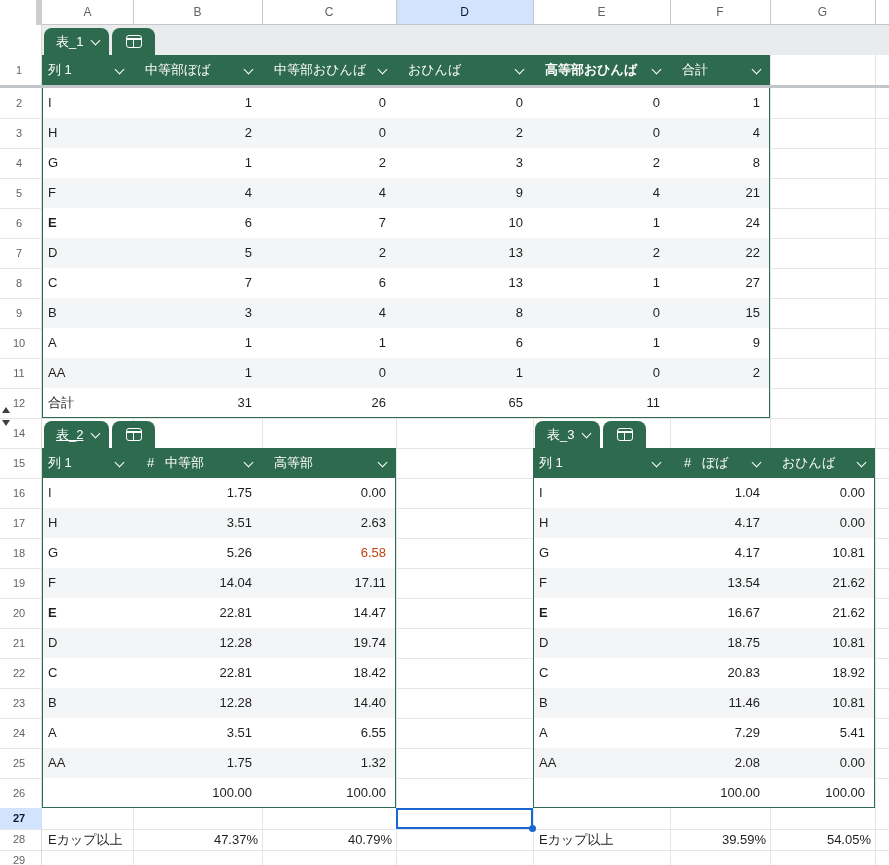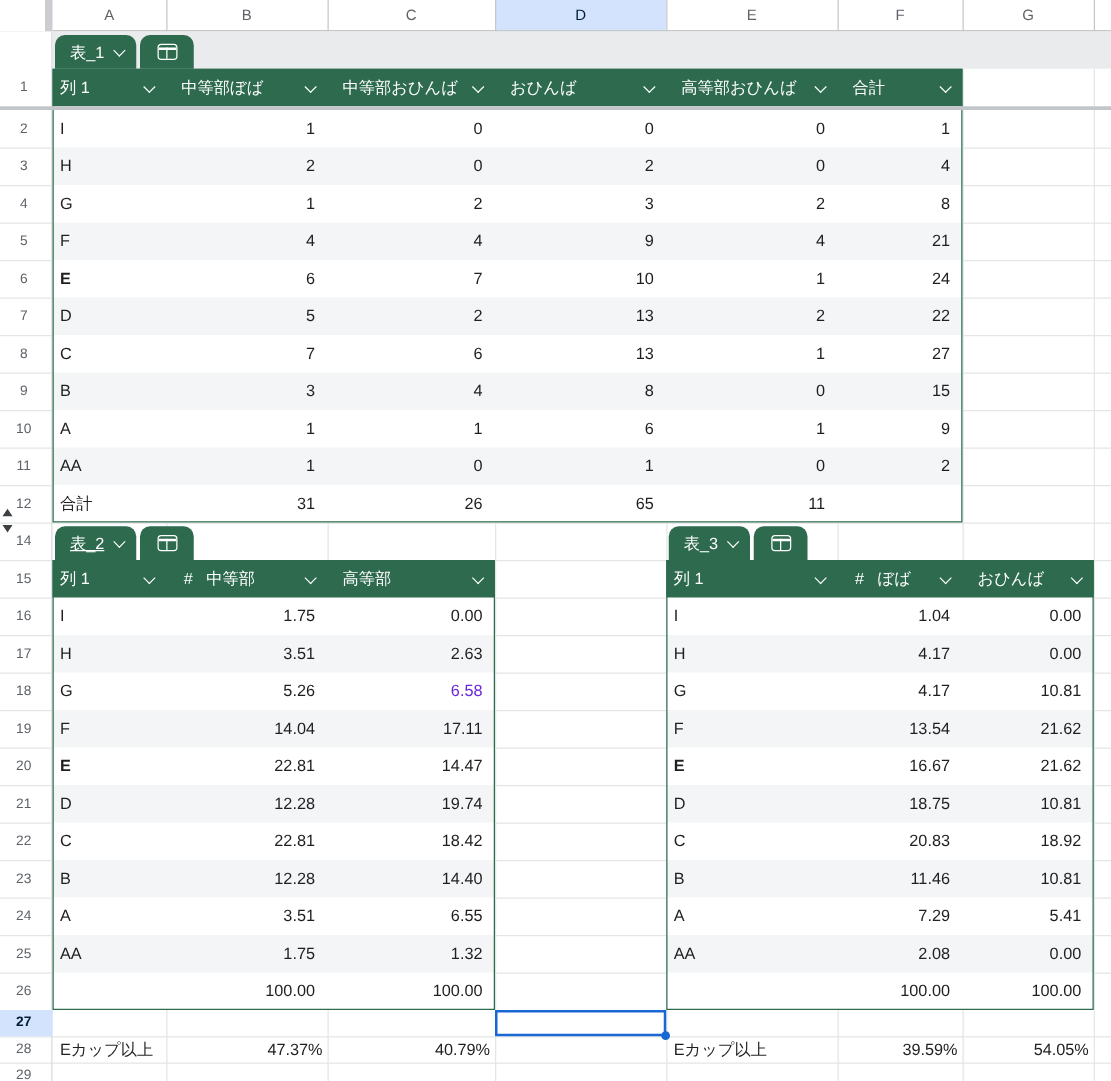--- a/index.html
+++ b/index.html
@@ -101,21 +101,21 @@
         </div>
         <div class="abs" style="left: 91px; top: 0px; width: 129px; height: 30px;">
           <div class="abs" style="left: 12px; top: 0px; height: 30px; line-height: 30px; color: rgb(255, 255, 255); font-size: 13px; font-weight: 500; white-space: nowrap;">中等部ぼば</div>
           <div class="abs chev" style="left: 112px; top: 11px;"></div>
         </div>
         <div class="abs" style="left: 354px; top: 0px; width: 137px; height: 30px;">
           <div class="abs" style="left: 12px; top: 0px; height: 30px; line-height: 30px; color: rgb(255, 255, 255); font-size: 13px; font-weight: 500; white-space: nowrap;">おひんば</div>
           <div class="abs chev" style="left: 120px; top: 11px;"></div>
         </div>
         <div class="abs" style="left: 491px; top: 0px; width: 137px; height: 30px;">
-          <div class="abs" style="left: 12px; top: 0px; height: 30px; line-height: 30px; color: rgb(255, 255, 255); font-size: 13px; font-weight: 400; white-space: nowrap;">高等部おひんば</div>
+          <div class="abs" style="left: 12px; top: 0px; height: 30px; line-height: 30px; color: rgb(255, 255, 255); font-size: 13px; font-weight: 700; white-space: nowrap;">高等部おひんば</div>
           <div class="abs chev" style="left: 120px; top: 11px;"></div>
         </div>
         <div class="abs" style="left: 628px; top: 0px; width: 100px; height: 30px;">
           <div class="abs" style="left: 12px; top: 0px; height: 30px; line-height: 30px; color: rgb(255, 255, 255); font-size: 13px; font-weight: 500; white-space: nowrap;">合計</div>
           <div class="abs chev" style="left: 83px; top: 11px;"></div>
         </div>
       </div>
       <div class="abs" style="left: 6px; top: 33px; width: 83px; height: 30px; line-height: 30px; font-size: 13px; color: rgb(31, 31, 31); white-space: nowrap; font-weight: 400;">I</div>
       <div class="abs" style="left: 91px; top: 33px; width: 119px; height: 30px; line-height: 30px; font-size: 13px; color: rgb(31, 31, 31); text-align: right;">1</div>
       <div class="abs" style="left: 220px; top: 33px; width: 124px; height: 30px; line-height: 30px; font-size: 13px; color: rgb(31, 31, 31); text-align: right;">0</div>
@@ -213,21 +213,21 @@
         </div>
       </div>
       <div class="abs" style="left: 6px; top: 30px; width: 83px; height: 30px; line-height: 30px; font-size: 13px; color: rgb(31, 31, 31); white-space: nowrap; font-weight: 400;">I</div>
       <div class="abs" style="left: 91px; top: 30px; width: 119px; height: 30px; line-height: 30px; font-size: 13px; color: rgb(31, 31, 31); text-align: right;">1.75</div>
       <div class="abs" style="left: 220px; top: 30px; width: 124px; height: 30px; line-height: 30px; font-size: 13px; color: rgb(31, 31, 31); text-align: right;">0.00</div>
       <div class="abs" style="left: 6px; top: 60px; width: 83px; height: 30px; line-height: 30px; font-size: 13px; color: rgb(31, 31, 31); white-space: nowrap; font-weight: 400;">H</div>
       <div class="abs" style="left: 91px; top: 60px; width: 119px; height: 30px; line-height: 30px; font-size: 13px; color: rgb(31, 31, 31); text-align: right;">3.51</div>
       <div class="abs" style="left: 220px; top: 60px; width: 124px; height: 30px; line-height: 30px; font-size: 13px; color: rgb(31, 31, 31); text-align: right;">2.63</div>
       <div class="abs" style="left: 6px; top: 90px; width: 83px; height: 30px; line-height: 30px; font-size: 13px; color: rgb(31, 31, 31); white-space: nowrap; font-weight: 400;">G</div>
       <div class="abs" style="left: 91px; top: 90px; width: 119px; height: 30px; line-height: 30px; font-size: 13px; color: rgb(31, 31, 31); text-align: right;">5.26</div>
-      <div class="abs" style="left: 220px; top: 90px; width: 124px; height: 30px; line-height: 30px; font-size: 13px; color: #6d28d9; text-align: right;">6.58</div>
+      <div class="abs" style="left: 220px; top: 90px; width: 124px; height: 30px; line-height: 30px; font-size: 13px; color: #c2410c; text-align: right;">6.58</div>
       <div class="abs" style="left: 6px; top: 120px; width: 83px; height: 30px; line-height: 30px; font-size: 13px; color: rgb(31, 31, 31); white-space: nowrap; font-weight: 400;">F</div>
       <div class="abs" style="left: 91px; top: 120px; width: 119px; height: 30px; line-height: 30px; font-size: 13px; color: rgb(31, 31, 31); text-align: right;">14.04</div>
       <div class="abs" style="left: 220px; top: 120px; width: 124px; height: 30px; line-height: 30px; font-size: 13px; color: rgb(31, 31, 31); text-align: right;">17.11</div>
       <div class="abs" style="left: 6px; top: 150px; width: 83px; height: 30px; line-height: 30px; font-size: 13px; color: rgb(31, 31, 31); white-space: nowrap; font-weight: 700;">E</div>
       <div class="abs" style="left: 91px; top: 150px; width: 119px; height: 30px; line-height: 30px; font-size: 13px; color: rgb(31, 31, 31); text-align: right;">22.81</div>
       <div class="abs" style="left: 220px; top: 150px; width: 124px; height: 30px; line-height: 30px; font-size: 13px; color: rgb(31, 31, 31); text-align: right;">14.47</div>
       <div class="abs" style="left: 6px; top: 180px; width: 83px; height: 30px; line-height: 30px; font-size: 13px; color: rgb(31, 31, 31); white-space: nowrap; font-weight: 400;">D</div>
       <div class="abs" style="left: 91px; top: 180px; width: 119px; height: 30px; line-height: 30px; font-size: 13px; color: rgb(31, 31, 31); text-align: right;">12.28</div>
       <div class="abs" style="left: 220px; top: 180px; width: 124px; height: 30px; line-height: 30px; font-size: 13px; color: rgb(31, 31, 31); text-align: right;">19.74</div>
       <div class="abs" style="left: 6px; top: 210px; width: 83px; height: 30px; line-height: 30px; font-size: 13px; color: rgb(31, 31, 31); white-space: nowrap; font-weight: 400;">C</div>

